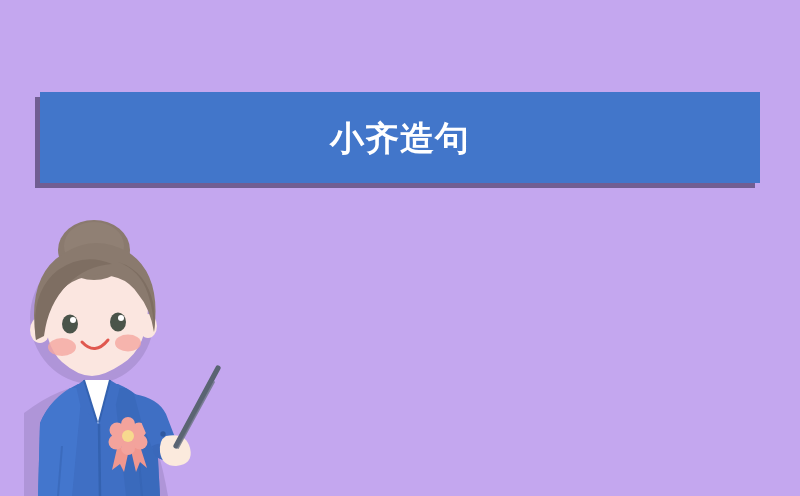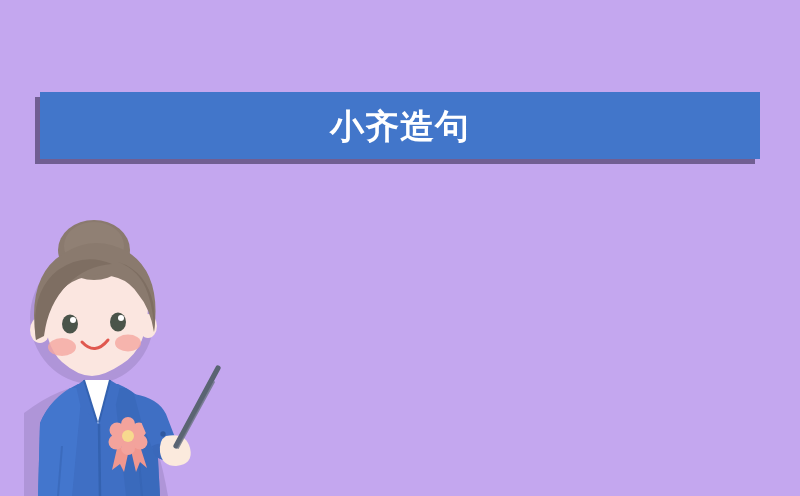--- a/index.html
+++ b/index.html
@@ -26,21 +26,21 @@
     inset: 0;
     background: #c4a7ef;
   }
 
   
   .banner {
     position: absolute;
     left: 40px;
     top: 92px;
     width: 720px;
-    height: 67px;
+    height: 91px;
     background: #4276ca;
     box-shadow: -5px 5px 0 0 rgba(45, 35, 70, 0.55);
     display: flex;
     align-items: center;
     justify-content: center;
     box-sizing: border-box;
   }
 
   .banner-title {
     color: #ffffff;

